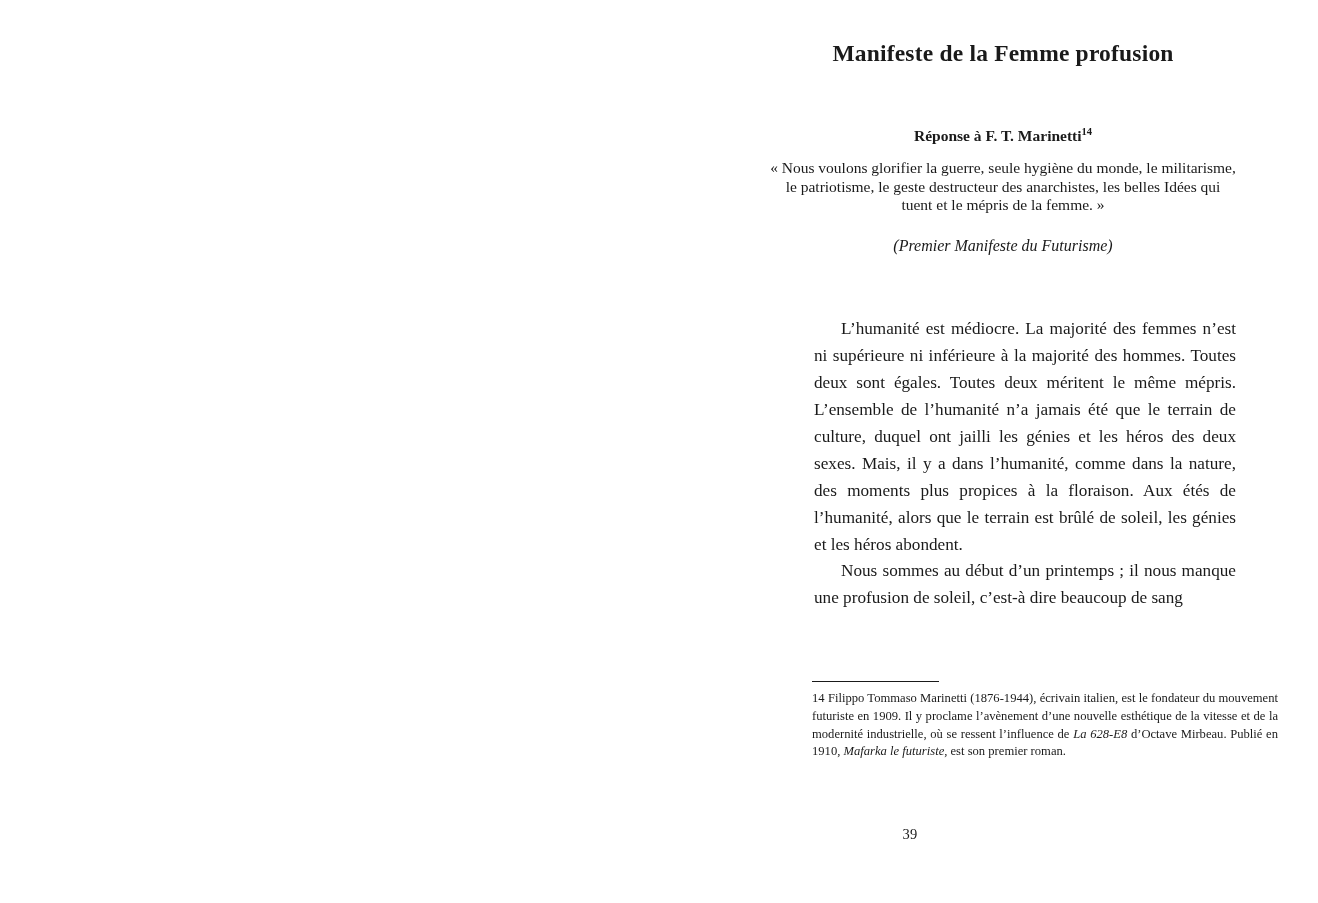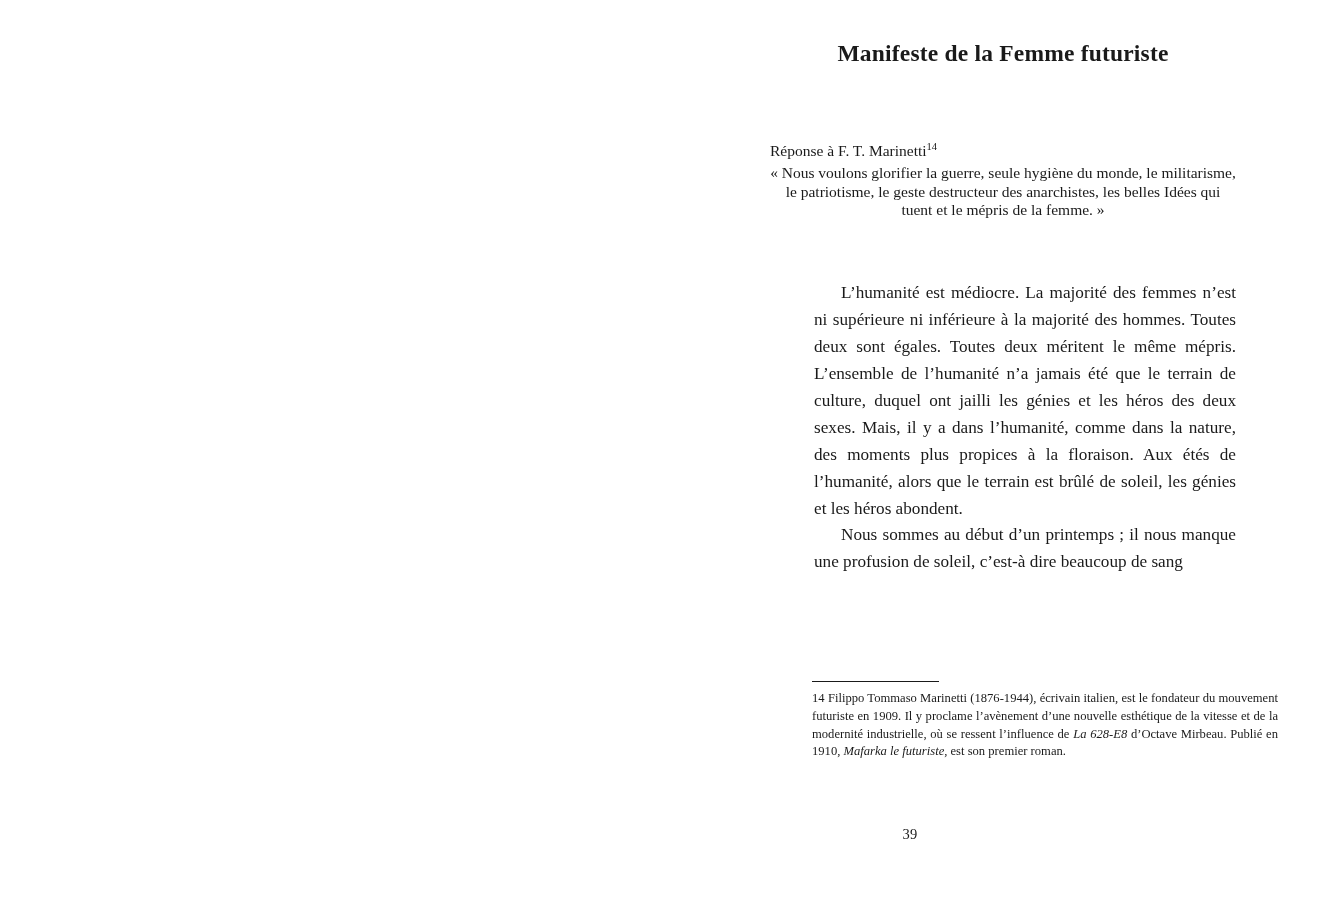--- a/index.html
+++ b/index.html
@@ -33,35 +33,37 @@
 
   .title {
     text-align: center;
     font-size: 23.5px;
     font-weight: bold;
     margin-top: 40px;
     letter-spacing: 0.2px;
   }
 
   .dedication {
+    text-align: center;
     font-size: 15.5px;
-    margin-top: 75px;
+    margin-top: 60px;
     line-height: 1.18;
+    font-weight: bold;
   }
   .dedication sup {
     font-size: 10.5px;
     vertical-align: super;
     line-height: 0;
   }
 
   .quote {
     text-align: center;
     font-size: 15.5px;
     line-height: 1.18;
-    margin-top: 4px;
+    margin-top: 14px;
   }
 
   .quote-source {
     text-align: center;
     font-size: 16px;
     font-style: italic;
     margin-top: 23px;
   }
 
   .body-text {
@@ -114,28 +116,29 @@
   }
 </style>
 </head>
 <body>
 
 <div class="page">
 
   <div class="column">
 
 
-    <h1 class="title">Manifeste de la Femme futuriste</h1>
+    <h1 class="title">Manifeste de la Femme profusion</h1>
 
     <div class="dedication">
       <span>Réponse à F. T. Marinetti</span><sup>14</sup>
     </div>
 
     <div class="quote">« Nous voulons glorifier la guerre, seule hygiène du monde, le militarisme, le patriotisme, le geste destructeur des anarchistes, les belles Idées qui tuent et le mépris de la femme. »</div>
 
+    <div class="quote-source">(Premier Manifeste du Futurisme)</div>
 
     <div class="body-text">
       <p>L’humanité est médiocre. La majorité des femmes n’est ni supérieure ni inférieure à la majorité des hommes. Toutes deux sont égales. Toutes deux méritent le même mépris. L’ensemble de l’humanité n’a jamais été que le terrain de culture, duquel ont jailli les génies et les héros des deux sexes. Mais, il y a dans l’humanité, comme dans la nature, des moments plus propices à la floraison. Aux étés de l’humanité, alors que le terrain est brûlé de soleil, les génies et les héros abondent.</p>
       <p>Nous sommes au début d’un printemps ; il nous manque une profusion de soleil, c’est-à dire beaucoup de sang</p>
     </div>
 
   </div>
 
   <div class="footnote-wrap">
     <div class="footnote-rule"></div>

